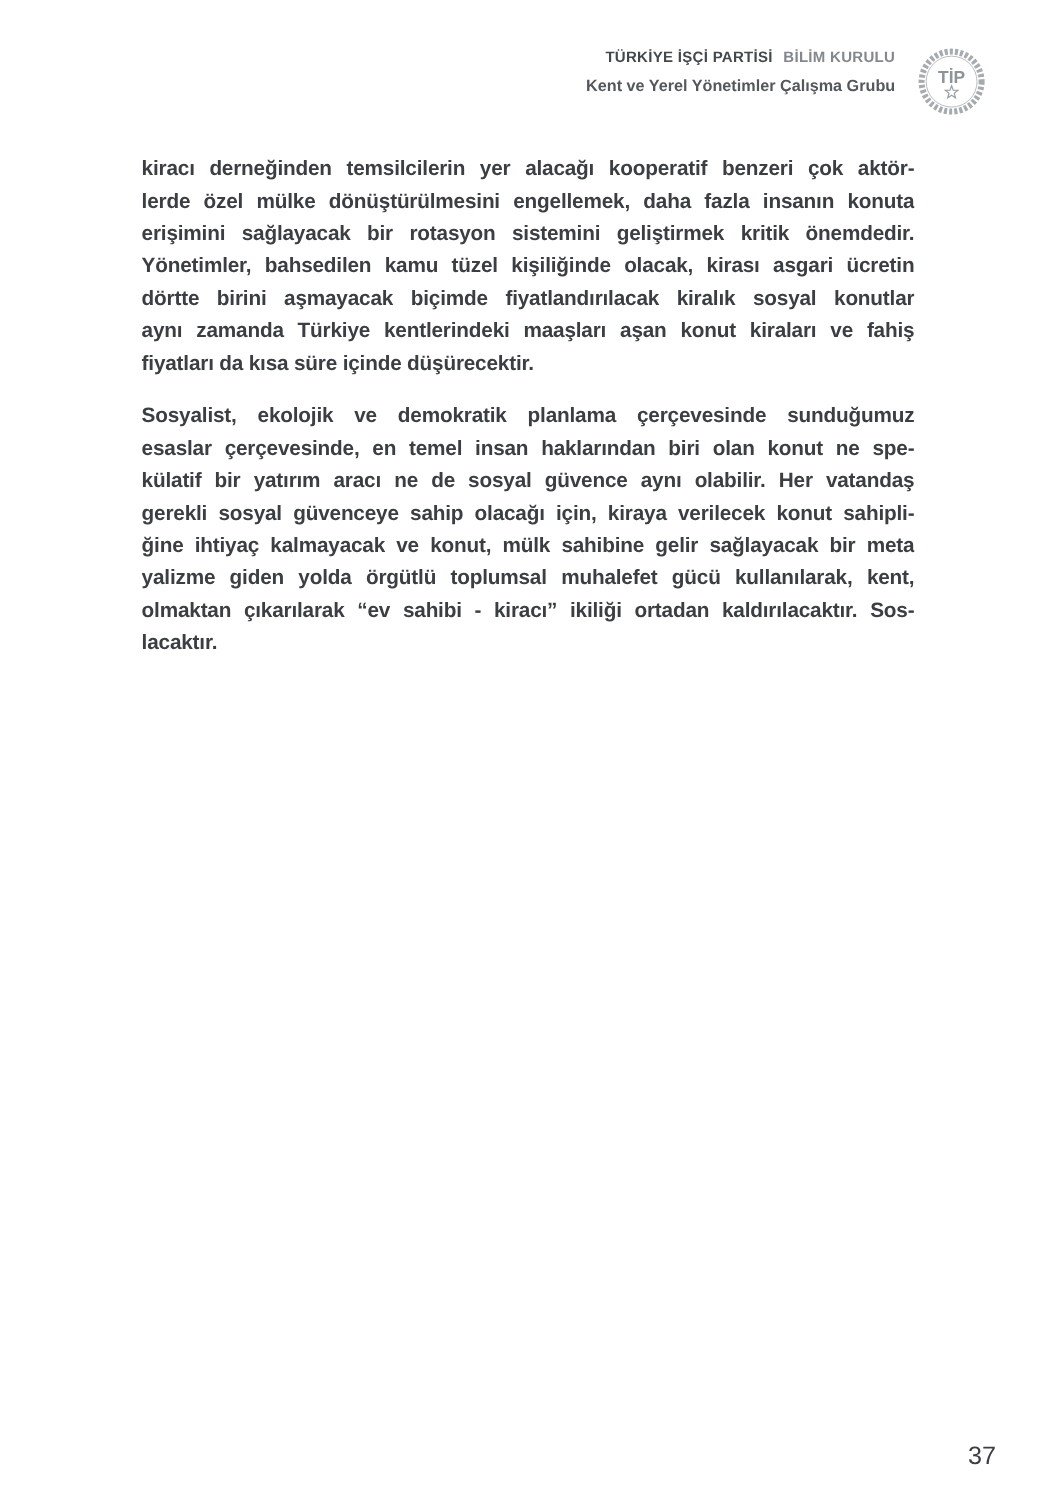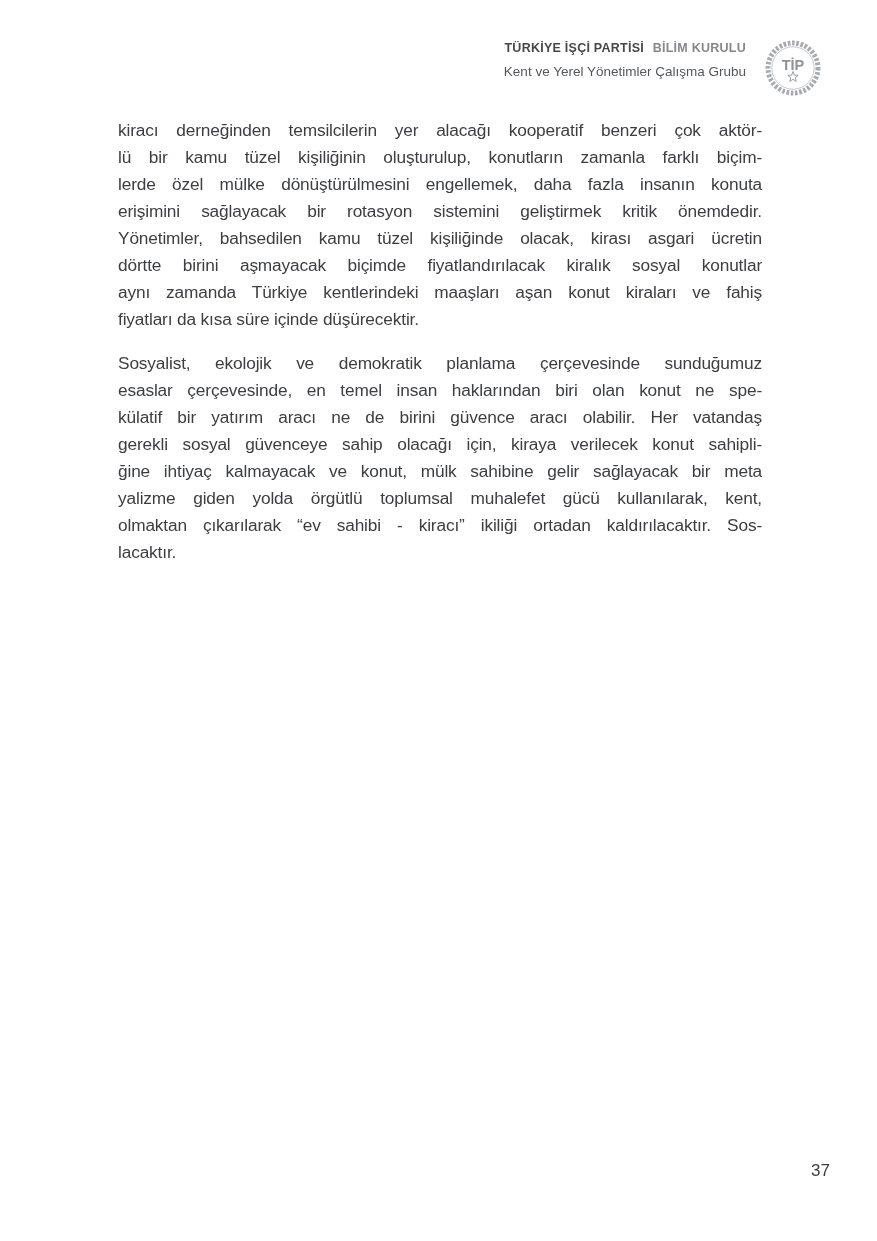--- a/index.html
+++ b/index.html
@@ -24,21 +24,21 @@
     font-size: 12.5px;
     font-weight: 700;
     letter-spacing: 0.25px;
     white-space: nowrap;
   }
   .header-line1 .primary   { color: #43484d; }
   .header-line1 .secondary { color: #84888d; margin-left: 5px; }
   .header-line2 {
     margin-top: 10px;
     font-size: 13.5px;
-    font-weight: 400;
+    font-weight: 700;
     color: #54585d;
     white-space: nowrap;
     margin-left: 24px;
   }
   .logo {
     position: absolute;
     top: 38px;
     left: 763px;
     width: 60px;
     height: 60px;
@@ -48,37 +48,37 @@
   
   .content {
     position: absolute;
     top: 117px;
     left: 118px;
     width: 644px;
     color: #3b3e42;
     font-size: 17.3px;
     letter-spacing: -0.15px;
   }
-  .para { margin: 0 0 17px 0; }
+  .para { margin: 10px 0 17px 0; font-weight: bold; }
   .pline {
     height: 27px;
     line-height: 27px;
     text-align: justify;
     text-align-last: justify;
     white-space: normal;
     overflow: hidden;
   }
   .pline.lastline { text-align-last: left; }
 
   
   .page-number {
     position: absolute;
-    top: 1161px;
+    top: 1202px;
     right: 47px;
-    font-size: 17px;
+    font-size: 21px;
     color: #3b3e42;
   }
 </style>
 </head>
 <body>
 
 <div class="page">
 
   <div class="header-text">
     <div class="header-line1">
@@ -93,32 +93,31 @@
       <circle cx="30" cy="30" r="25" fill="none" stroke="#a6abb0" stroke-width="5" stroke-dasharray="2.6 1.7"></circle>
       <circle cx="30" cy="30" r="21.2" fill="none" stroke="#b4b9bd" stroke-width="0.8"></circle>
       <text x="30" y="31.5" text-anchor="middle" font-family="Liberation Sans, sans-serif" font-size="14.5" font-weight="700" fill="#8e9398">TİP</text>
       <polygon points="30,33.5 31.35,37.14 35.23,37.3 32.19,39.71 33.23,43.45 30,41.3 26.77,43.45 27.81,39.71 24.77,37.3 28.65,37.14" fill="none" stroke="#9aa0a5" stroke-width="1"></polygon>
     </svg>
   </div>
 
   <div class="content">
       <div class="para">
         <div class="pline">kiracı derneğinden temsilcilerin yer alacağı kooperatif benzeri çok aktör-</div>
-        <div class="pline">lü bir kamu tüzel kişiliğinin oluşturulup, konutların zamanla farklı biçim-</div>
         <div class="pline">lerde özel mülke dönüştürülmesini engellemek, daha fazla insanın konuta</div>
         <div class="pline">erişimini sağlayacak bir rotasyon sistemini geliştirmek kritik önemdedir.</div>
         <div class="pline">Yönetimler, bahsedilen kamu tüzel kişiliğinde olacak, kirası asgari ücretin</div>
         <div class="pline">dörtte birini aşmayacak biçimde fiyatlandırılacak kiralık sosyal konutlar</div>
         <div class="pline">aynı zamanda Türkiye kentlerindeki maaşları aşan konut kiraları ve fahiş</div>
         <div class="pline lastline">fiyatları da kısa süre içinde düşürecektir.</div>
       </div>
       <div class="para">
         <div class="pline">Sosyalist, ekolojik ve demokratik planlama çerçevesinde sunduğumuz</div>
         <div class="pline">esaslar çerçevesinde, en temel insan haklarından biri olan konut ne spe-</div>
-        <div class="pline">külatif bir yatırım aracı ne de birini güvence aracı olabilir. Her vatandaş</div>
+        <div class="pline">külatif bir yatırım aracı ne de sosyal güvence aynı olabilir. Her vatandaş</div>
         <div class="pline">gerekli sosyal güvenceye sahip olacağı için, kiraya verilecek konut sahipli-</div>
         <div class="pline">ğine ihtiyaç kalmayacak ve konut, mülk sahibine gelir sağlayacak bir meta</div>
         <div class="pline">yalizme giden yolda örgütlü toplumsal muhalefet gücü kullanılarak, kent,</div>
         <div class="pline">olmaktan çıkarılarak “ev sahibi - kiracı” ikiliği ortadan kaldırılacaktır. Sos-</div>
         <div class="pline lastline">lacaktır.</div>
       </div>
     </div>
 
   <div class="page-number">37</div>
 

